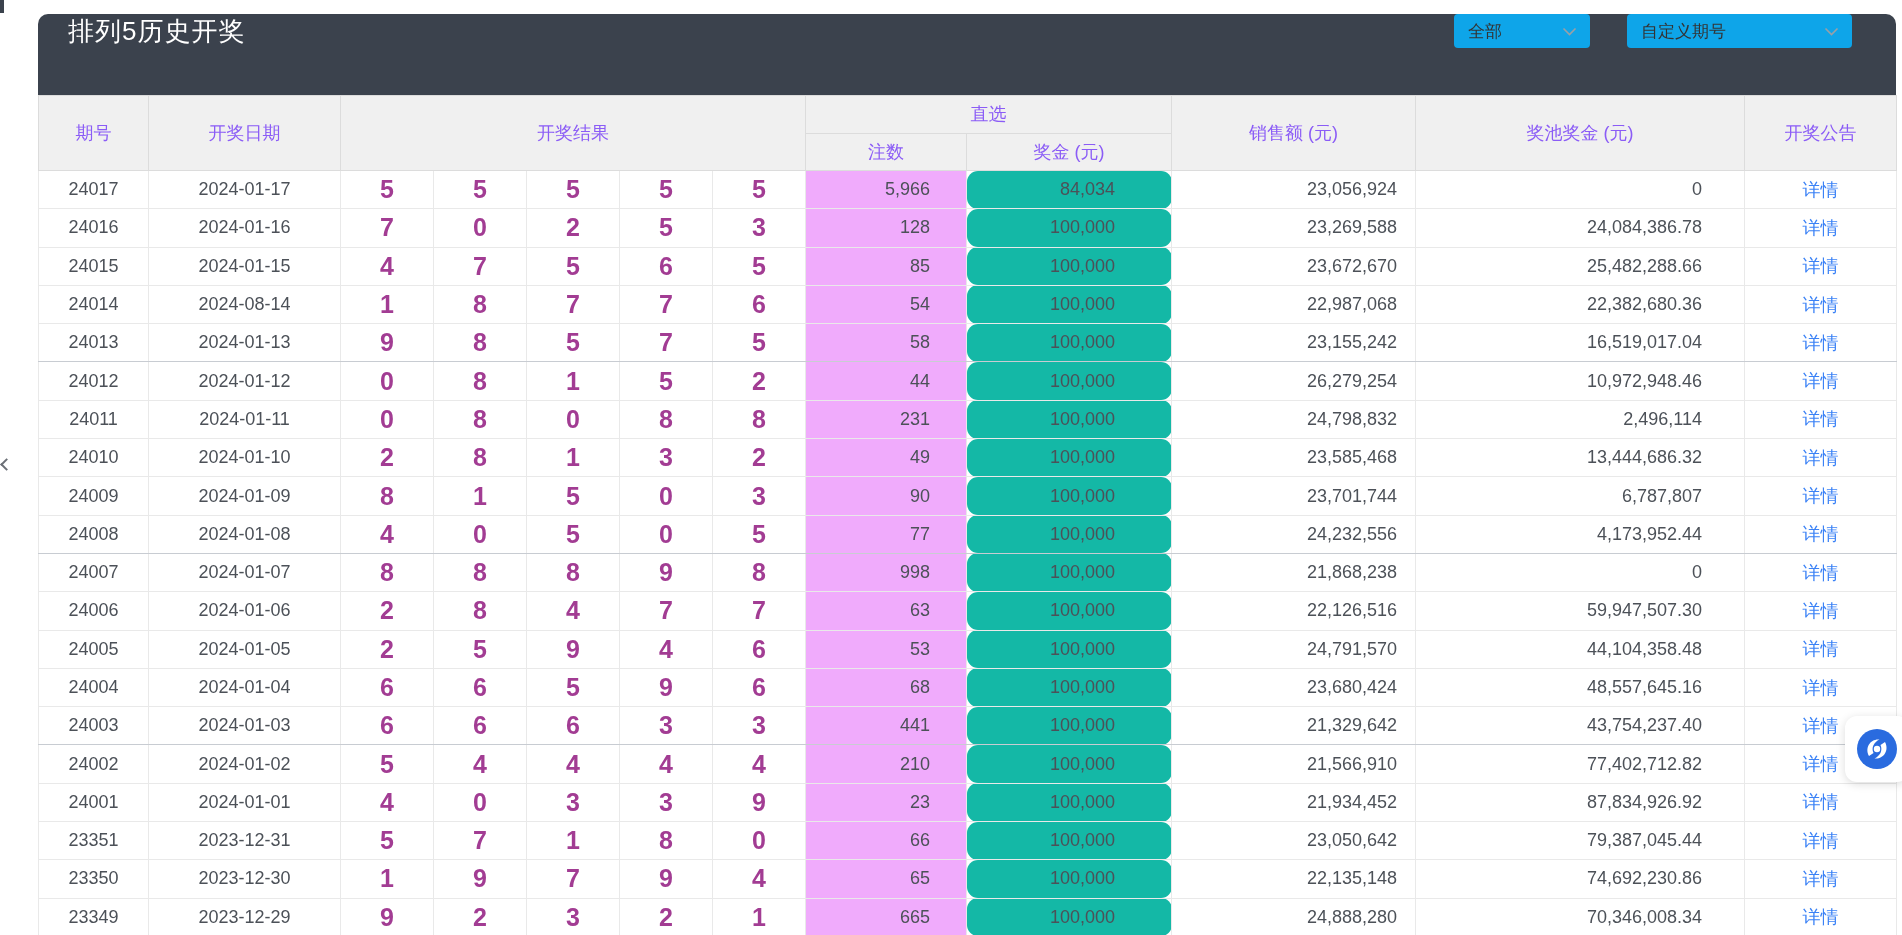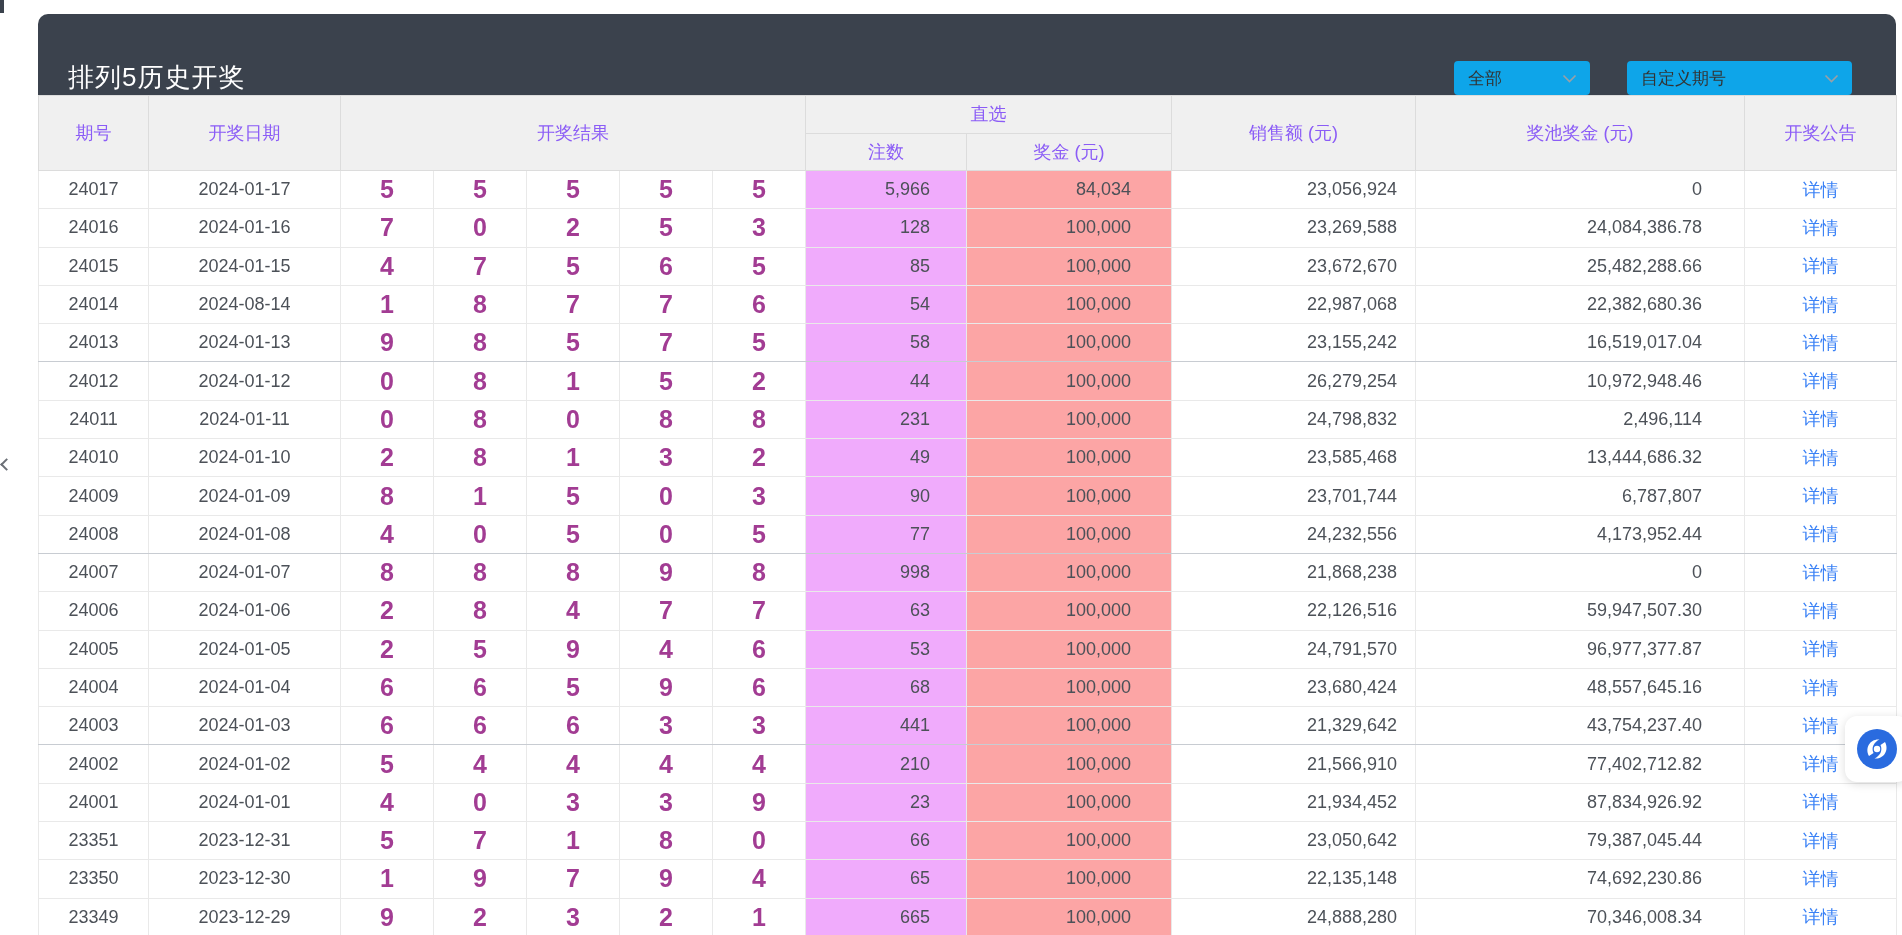--- a/index.html
+++ b/index.html
@@ -8,21 +8,21 @@
     background:#ffffff;
     font-family:"Liberation Sans","DejaVu Sans",sans-serif;
   }
   .corner-fragment{position:absolute;left:0;top:0;width:4px;height:13px;background:#3b424d;}
 
   .panel{position:absolute;left:38px;top:14px;width:1858px;}
 
   
   .panel-header{
     height:81px;background:#3b424d;border-radius:10px 10px 0 0;
-    display:flex;align-items:flex-end;justify-content:space-between;
+    display:flex;align-items:flex-start;justify-content:space-between;
     padding:0 44px 0 30px;box-sizing:border-box;
   }
   .page-title{color:#ffffff;font-size:26px;font-weight:500;letter-spacing:1px;margin:0;}
   .selects{display:flex;gap:37px;}
   .select{
     background:#0ea5e9;border-radius:4px;height:34px;box-sizing:border-box;
     display:flex;align-items:center;justify-content:space-between;
     padding:0 13px 0 14px;font-size:17px;color:#333;cursor:pointer;
   }
   .select.s1{width:136px;}
@@ -37,21 +37,21 @@
     text-align:center;padding:0;
   }
   tbody td{
     border:1px solid #e9e9e9;height:37.3px;padding:0;
     font-size:18px;color:#4c5158;text-align:center;background:#ffffff;
     white-space:nowrap;
   }
   tbody td.digit{color:#a23c93;font-weight:700;font-size:25px;}
   tbody td.num{text-align:right;}
   tbody td.bets{background:#f0abfc;padding-right:36px;}
-  tbody td.prize{background:#fca5a5;padding-right:40px;}
+  tbody td.prize{background:#14b8a6;padding-right:56px;border-radius:11px;}
   tbody td.sales{padding-right:18px;}
   tbody td.pool{padding-right:42px;}
   tbody tr:nth-child(5n) td{border-bottom-color:#c8ccd2;}
   td.detail a{color:#3b82f6;text-decoration:none;cursor:pointer;font-family:Liberation Mono, monospace;}
 
   
   .float-card{
     position:absolute;right:-7px;top:716px;width:64px;height:66px;
     background:#ffffff;border-radius:12px;
     box-shadow:0 2px 10px rgba(0,0,0,0.14);
@@ -298,21 +298,21 @@
           <td class="period">24005</td>
           <td class="date">2024-01-05</td>
           <td class="digit">2</td>
           <td class="digit">5</td>
           <td class="digit">9</td>
           <td class="digit">4</td>
           <td class="digit">6</td>
           <td class="bets num">53</td>
           <td class="prize num">100,000</td>
           <td class="sales num">24,791,570</td>
-          <td class="pool num">96,977,377.87</td>
+          <td class="pool num">44,104,358.48</td>
           <td class="detail"><a>详情</a></td>
         </tr>
         <tr>
           <td class="period">24004</td>
           <td class="date">2024-01-04</td>
           <td class="digit">6</td>
           <td class="digit">6</td>
           <td class="digit">5</td>
           <td class="digit">9</td>
           <td class="digit">6</td>

